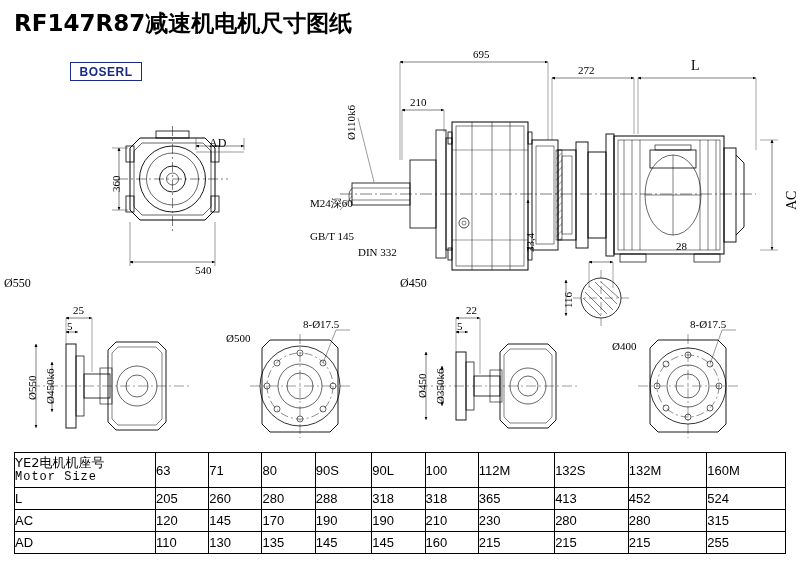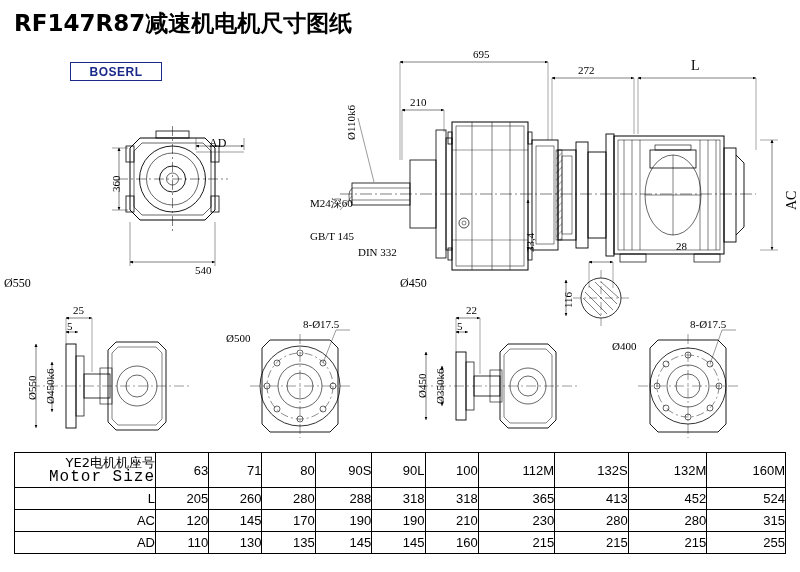--- a/index.html
+++ b/index.html
@@ -28,21 +28,21 @@
     position: absolute;
     left: 0;
     top: 0;
     width: 800px;
     height: 572px;
   }
   .logo-box {
     position: absolute;
     left: 70px;
     top: 62px;
-    width: 92px;
+    width: 72px;
     height: 19px;
     border: 1px solid #1b2a8a;
     box-sizing: border-box;
     display: flex;
     align-items: center;
     justify-content: center;
   }
   .logo-box span {
     color: #1b2a8a;
     font-size: 12px;
@@ -54,37 +54,37 @@
   #spec-table {
     position: absolute;
     left: 14px;
     top: 452px;
     width: 772px;
     border-collapse: collapse;
     font-size: 13px;
   }
   #spec-table td, #spec-table th {
     border: 1px solid #000;
-    text-align: right;
+    text-align: left;
     height: 21px;
     padding: 0;
     font-weight: normal;
     font-family: "Liberation Sans", sans-serif;
   }
   #spec-table td.rowhead {
     width: 140px;
   }
   #spec-table .hdr-cn {
     font-family: "DejaVu Sans", sans-serif;
     font-size: 13px;
     line-height: 15px;
   }
   #spec-table .hdr-en {
     font-family: "Liberation Mono", monospace;
-    font-size: 16px;
+    font-size: 12px;
     letter-spacing: 1px;
     line-height: 15px;
   }
   #spec-table tr.head td {
     height: 34px;
   }
   .lbl {
     position: absolute;
     font-size: 11px;
     font-family: "Liberation Serif", serif;

